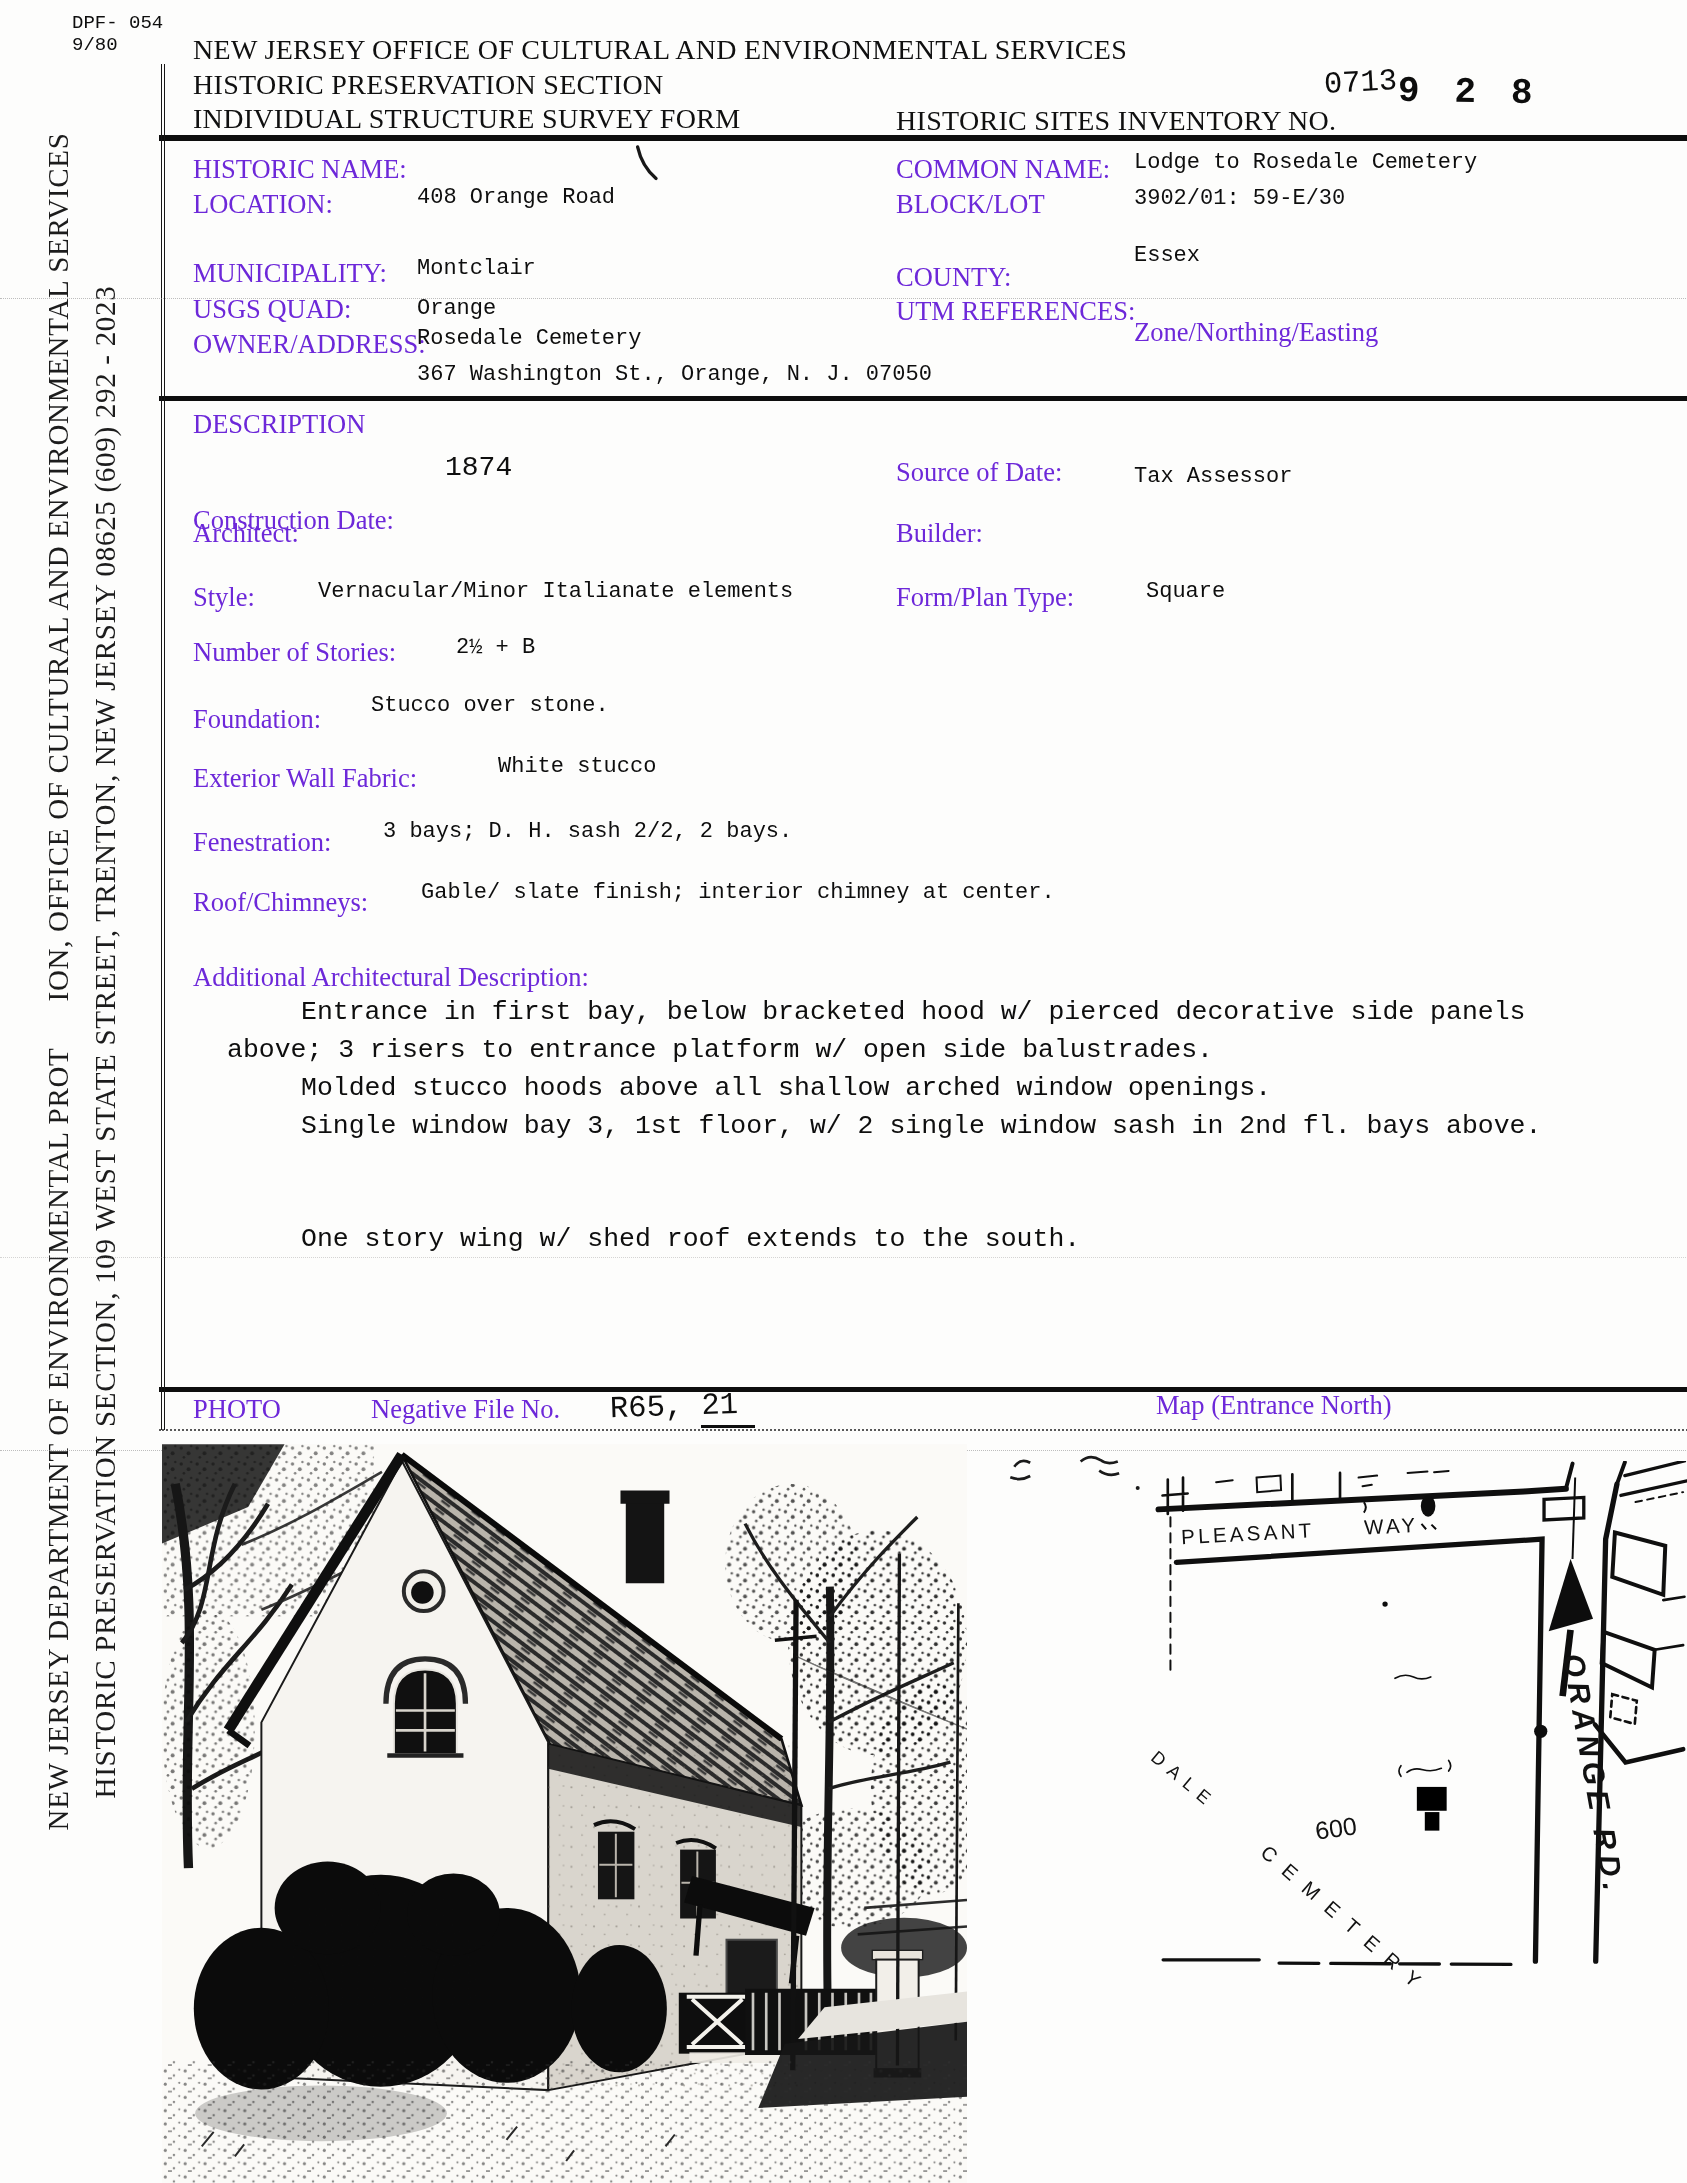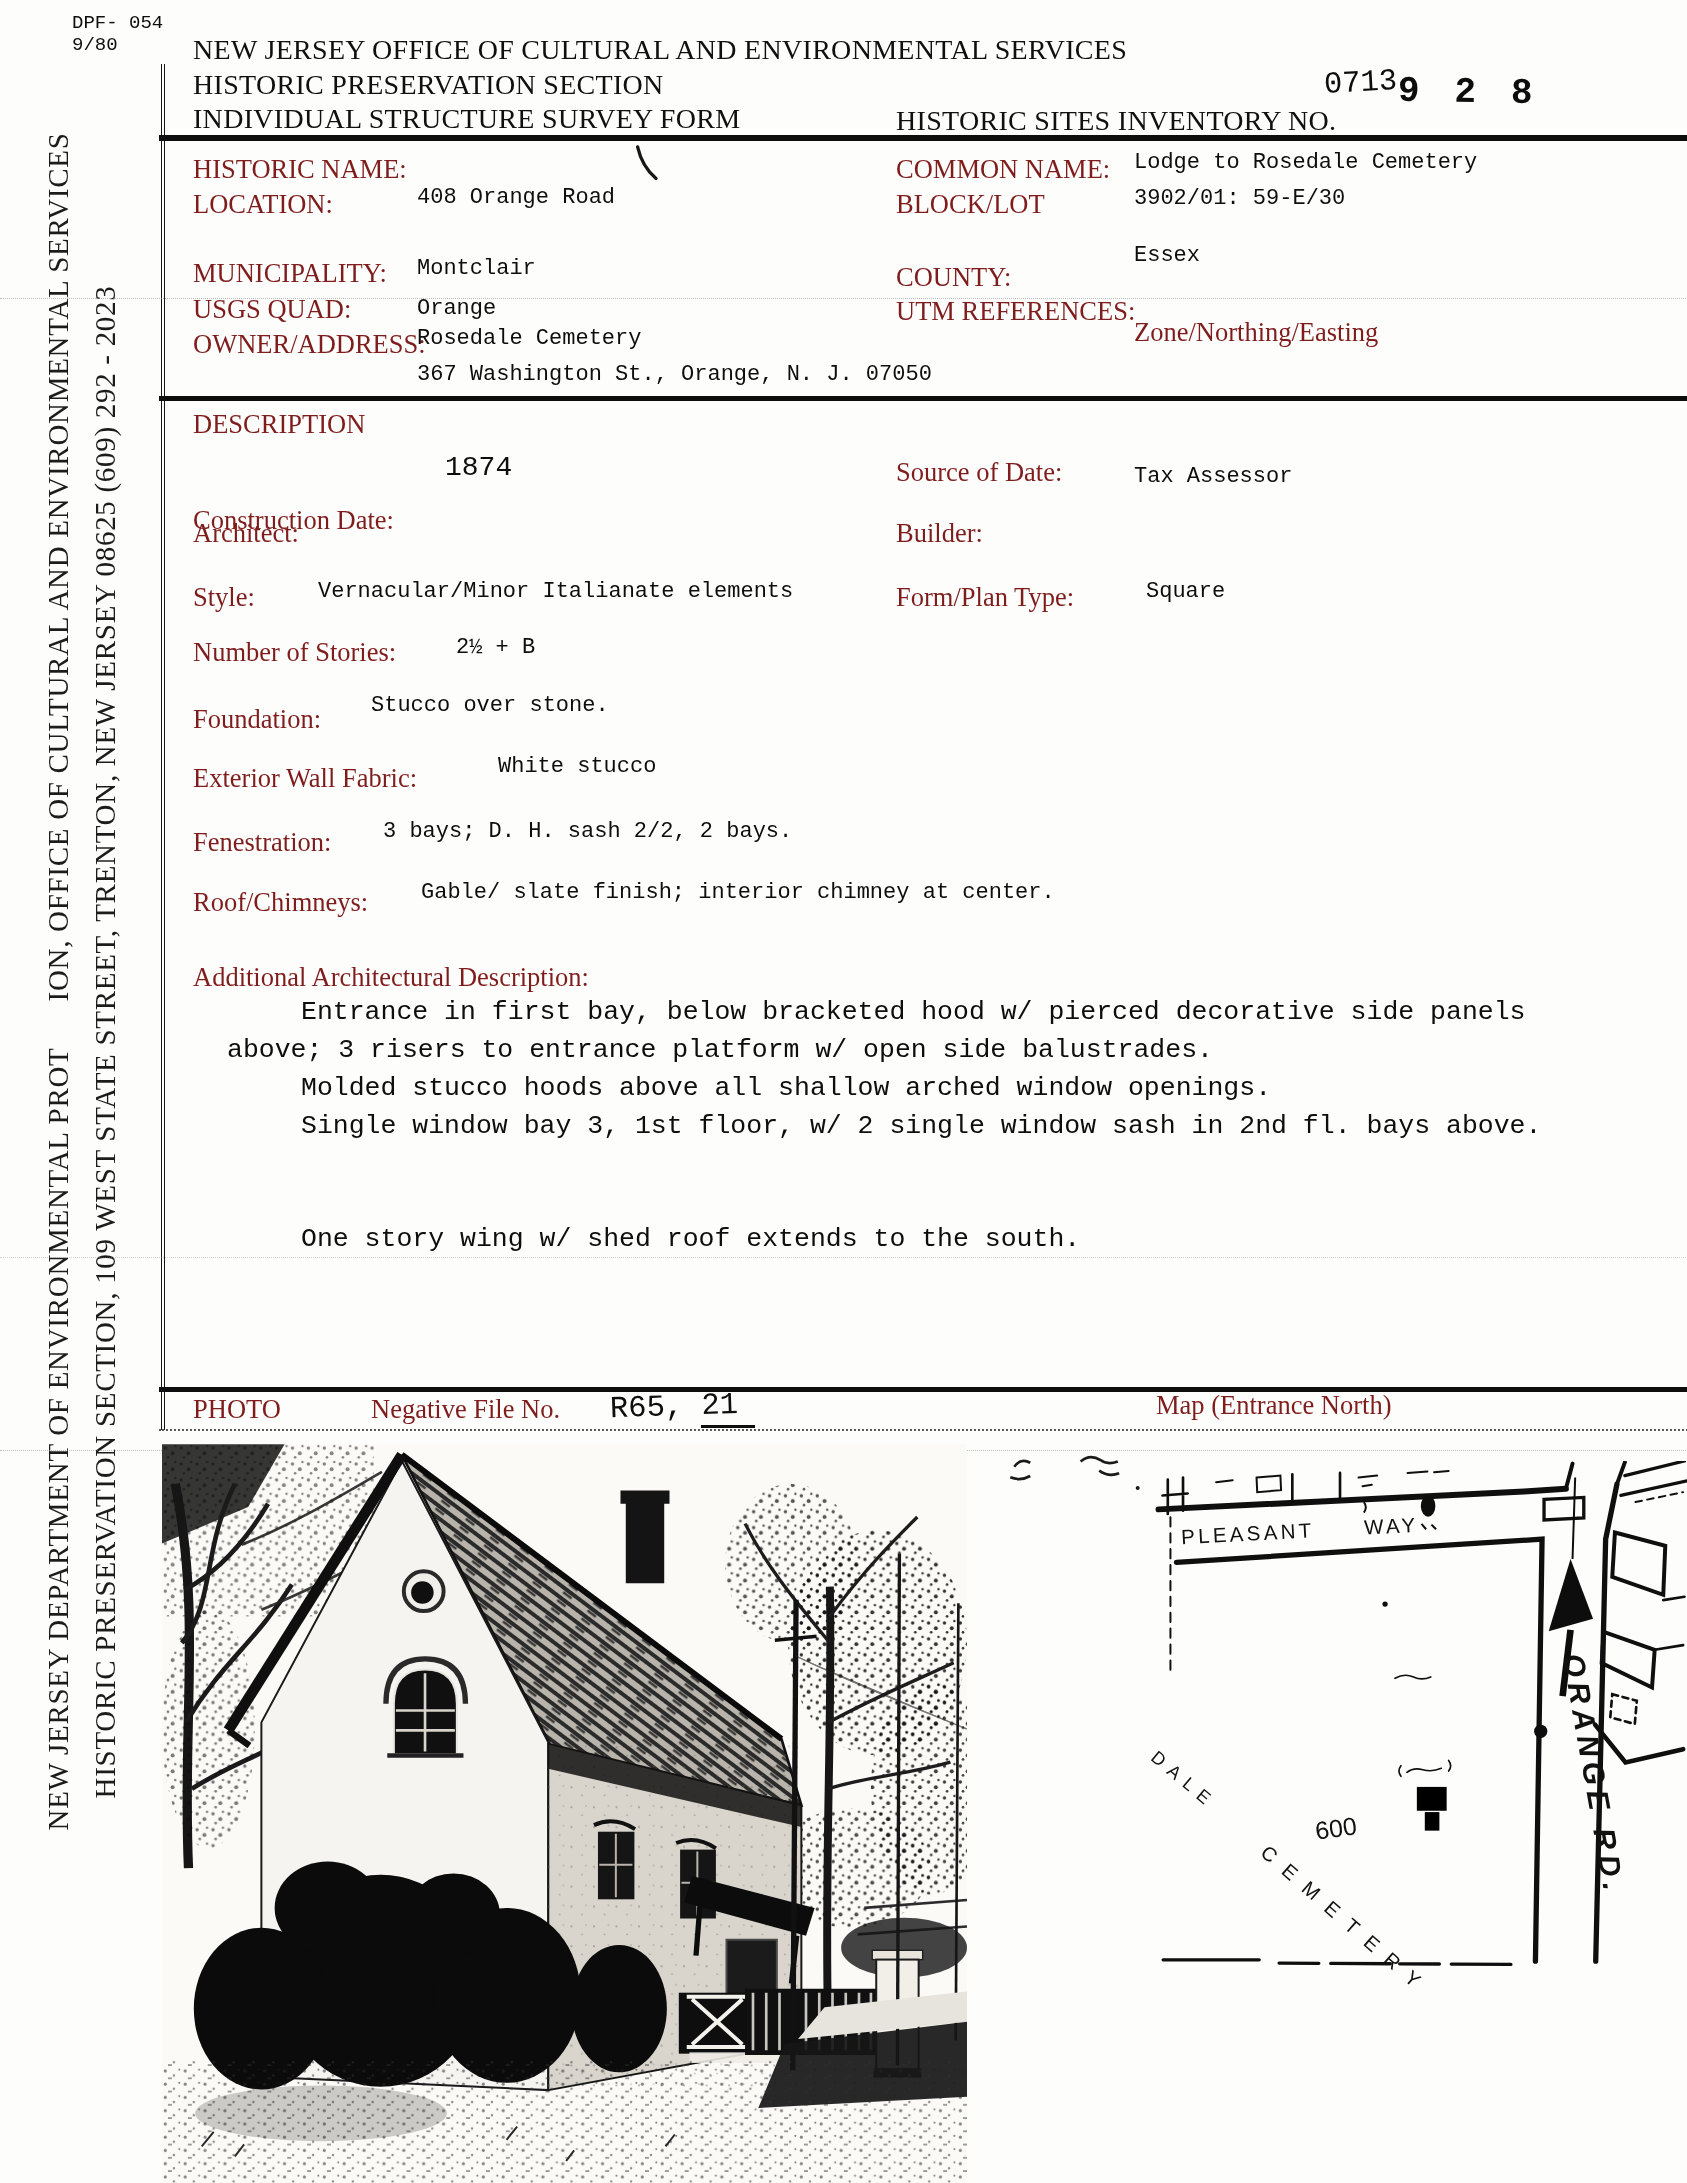--- a/index.html
+++ b/index.html
@@ -1,19 +1,19 @@
 <!DOCTYPE html>
 <html style="font-size:10.6px"><head>
 <meta charset="utf-8">
 <style>
   html,body{margin:0;padding:0;background:#fdfdfc;}
   #page{position:relative;width:1688px;height:2183px;background:#fdfdfc;overflow:hidden;
         font-family:"Liberation Serif",serif;color:#141414;}
   .abs{position:absolute;white-space:nowrap;}
-  .lbl{font-family:"Liberation Serif",serif;font-size:26.5px;color:#7f1d1d;text-align:right;}
+  .lbl{font-family:"Liberation Serif",serif;font-size:26.5px;color:#6d28d9;text-align:right;}
   .typed{font-family:"Liberation Mono",monospace;font-size:22px;color:#0e0e0e;}
   .hdr{font-family:"Liberation Serif",serif;font-size:28px;color:#101010;letter-spacing:0.3px;}
   .rule{position:absolute;background:#0e0e0e;}
   .dotted{position:absolute;border-top:2px dotted #5a5a5a;height:0;}
   .dotted.light{border-top:1.3px dotted #8a8a8a;opacity:.55;}
   .vborder{position:absolute;left:161px;top:64px;height:1366px;width:0;border-left:4.6px double #161616;}
   .sidebar-line{position:absolute;width:1577px;text-align:center;transform:translate(-50%,-50%) rotate(-90deg);
       font-family:"Liberation Serif",serif;font-size:29px;color:#1c1c1c;letter-spacing:0.7px;white-space:nowrap;}
   .stamp{font-family:"Liberation Mono",monospace;color:#0d0d0d;}
   .para{font-family:"Liberation Mono",monospace;font-size:26.5px;color:#0e0e0e;}

